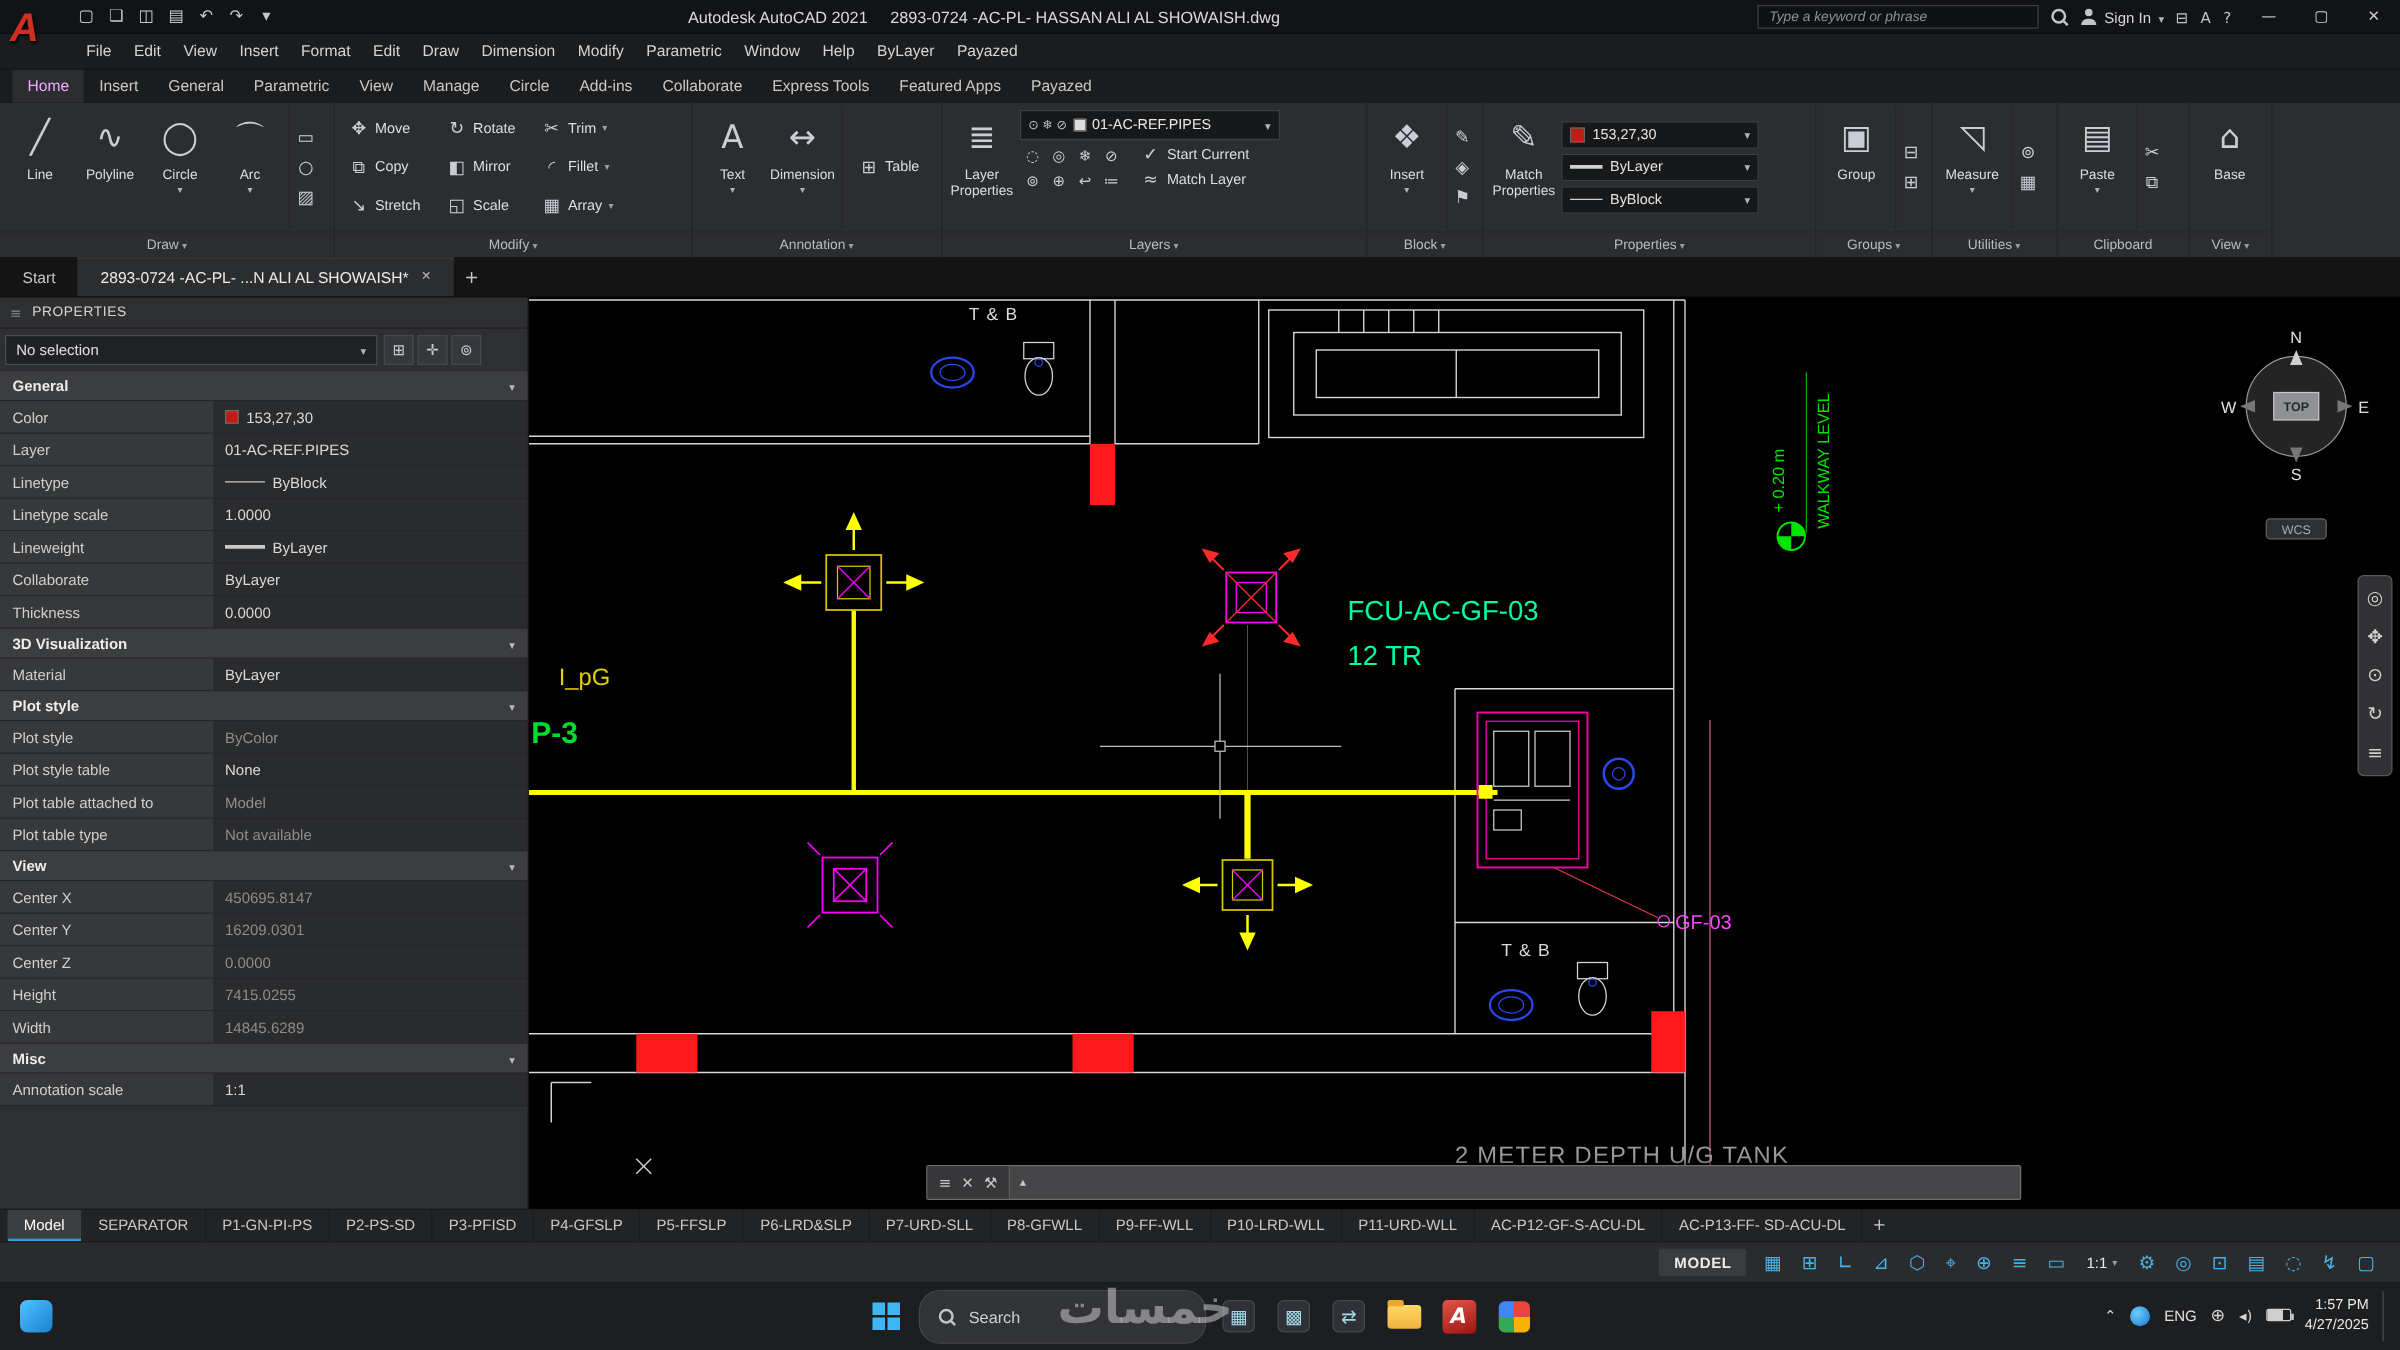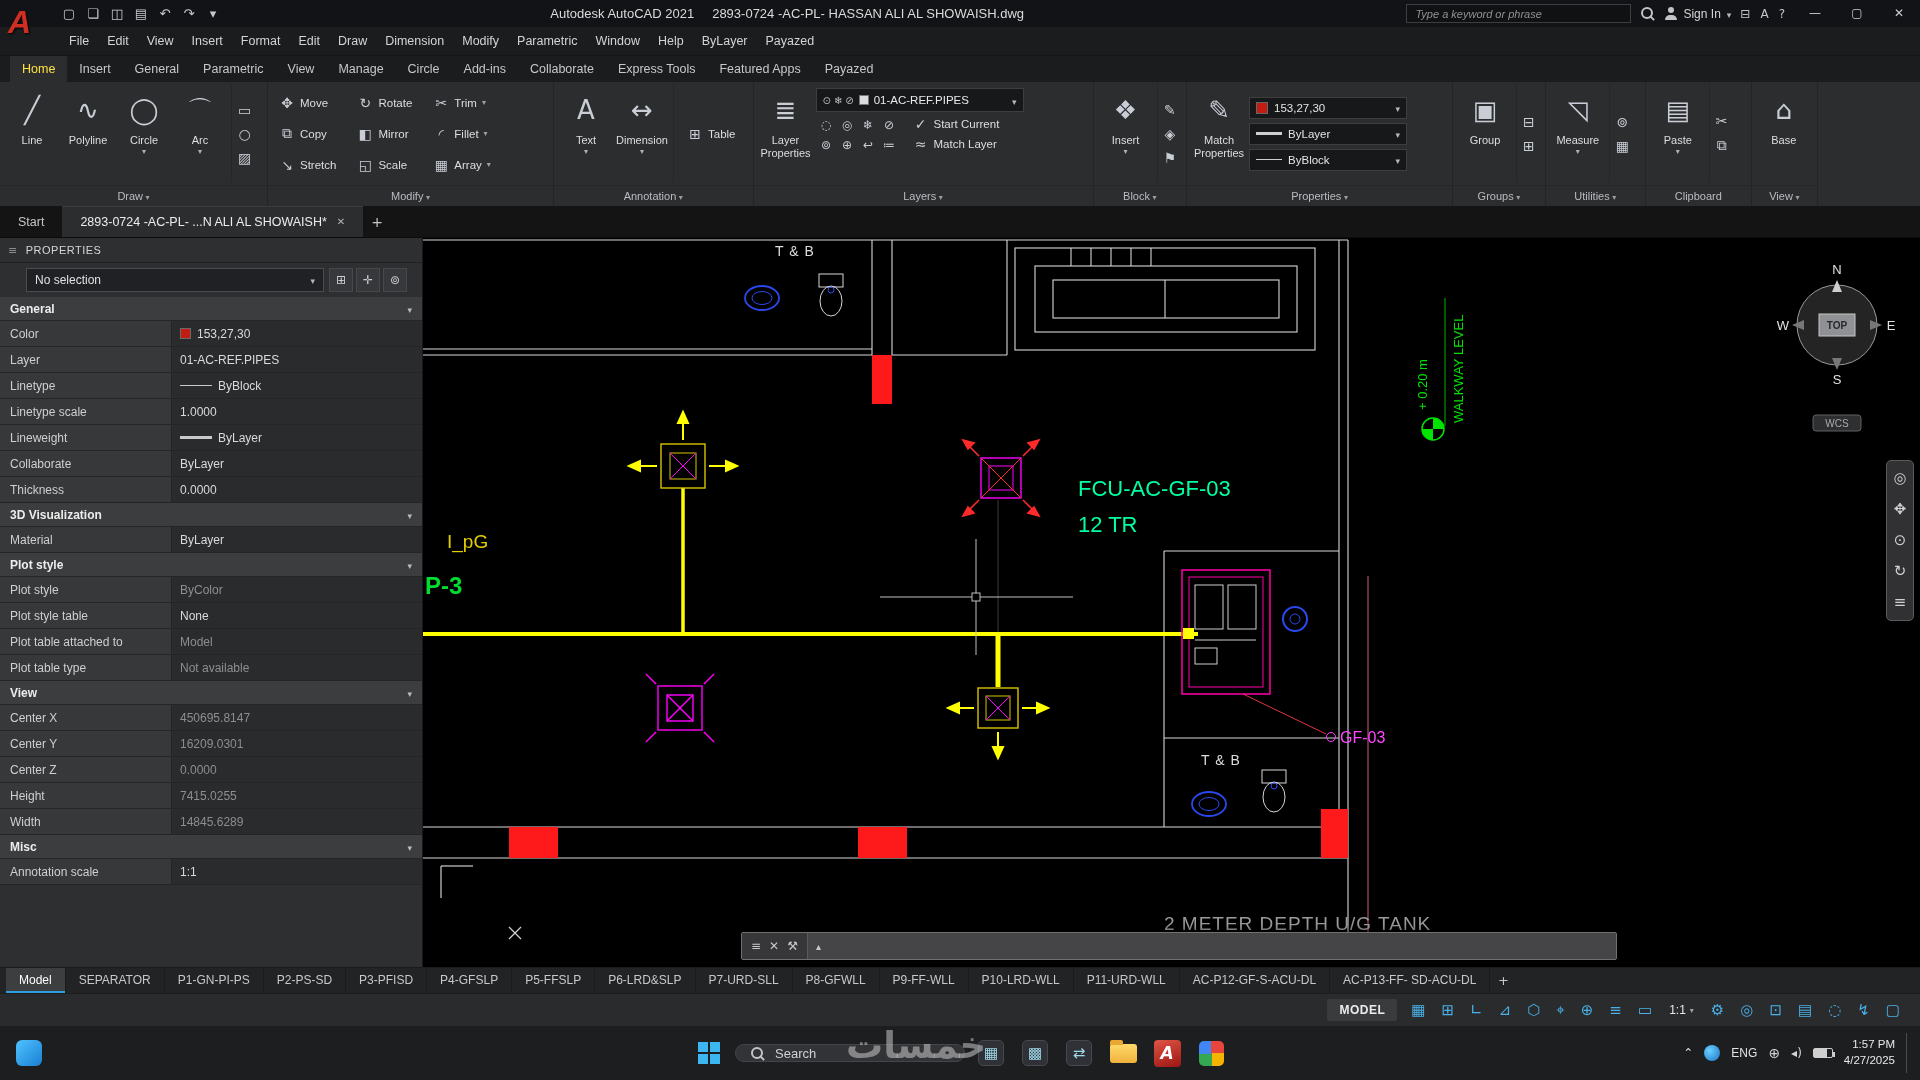--- a/index.html
+++ b/index.html
@@ -37,21 +37,21 @@
   .combo-caret { margin-left:auto; }
   .combo-caret::before { content:"▾"; font-size:9px; color:#b4b6b8; font-family:"DejaVu Sans",sans-serif; }
 
   
   .menubar { height:29px; background:#1b1c1e; display:flex; align-items:center; padding-left:60px; border-bottom:1px solid #141517; }
   .menu-item { padding:0 9px; font-size:12.5px; color:#d4d4d4; line-height:29px; cursor:default; }
 
   
   .ribbontabs { height:26px; background:#1b1c1e; display:flex; align-items:flex-end; padding-left:10px; }
   .rtab { padding:0 12px; font-size:12.5px; color:#c8c8c8; line-height:26px; }
-  .rtab.active { background:#2c2d2f; color:#fde047; }
+  .rtab.active { background:#2c2d2f; color:#f0abfc; }
 
   
   .ribbon { height:124px; background:#2c2d2f; display:flex; }
   .rpanel { display:flex; flex-direction:column; border-right:1px solid #232427; flex-shrink:0; }
   .rbody { height:103px; display:flex; align-items:stretch; padding:2px 4px; }
   .rfoot { height:21px; line-height:20px; text-align:center; font-size:11px; color:#b9bcc0; border-top:1px solid #26272a; }
   .rfoot span::after { content:" ▾"; font-size:8px; color:#9a9da1; font-family:"DejaVu Sans",sans-serif; }
   .rfoot.nocaret span::after { content:""; }
   .rbigs { display:flex; }
   .rbig { width:56px; display:flex; flex-direction:column; align-items:center; padding-top:5px; }
@@ -98,21 +98,21 @@
   .dtab-plus { width:28px; text-align:center; color:#c6c6c6; font-size:14px; line-height:32px; }
 
   
   .main { display:flex; height:729px; }
 
   
   .palette { width:423px; background:#2e2f31; border-right:1px solid #17181a; display:flex; flex-direction:column; }
   .pal-title { height:25px; display:flex; align-items:center; gap:8px; padding:0 8px; font-size:11px;
     letter-spacing:0.5px; color:#d6d6d6; border-bottom:1px solid #202124; }
   .pal-grip::before { content:"≡"; color:#8a8d90; font-size:11px; }
-  .pal-sel { display:flex; align-items:center; gap:5px; padding:5px 26px; }
+  .pal-sel { display:flex; align-items:center; gap:5px; padding:5px 4px; }
   .pal-combo { flex:0 0 298px; height:24px; background:#202124; border:1px solid #4a4c4f; display:flex;
     align-items:center; padding:0 8px; font-size:12px; color:#e0e0e0; }
   .pal-btns { display:flex; gap:3px; }
   .pal-btn { width:24px; height:24px; background:#37383b; border:1px solid #47484b; color:#c9ced6;
     font-size:12px; display:flex; align-items:center; justify-content:center; }
   .psec-h { height:24px; background:#3c3d3f; display:flex; align-items:center; padding:0 10px;
     font-size:12px; font-weight:bold; color:#ececec; border-bottom:1px solid #242527; }
   .sec-caret { margin-left:auto; }
   .sec-caret::before { content:"▾"; font-size:9px; color:#bbb; font-family:"DejaVu Sans",sans-serif; }
   .prow { display:flex; height:26px; border-bottom:1px solid #242527; font-size:12px; }
@@ -158,21 +158,21 @@
   .sb-scale::after { content:"▾"; font-size:8px; color:#9aa0a6; font-family:"DejaVu Sans",sans-serif; }
 
   
   .taskbar { height:54px; background:#1d1e20; display:flex; align-items:center; position:relative; }
   .tb-widgets { margin-left:16px; }
   .widget-sq { display:block; width:26px; height:26px; border-radius:6px; background:linear-gradient(135deg,#4fc3ff,#1a7fd4); }
   .tb-centerbar { position:absolute; left:50%; transform:translateX(-50%); display:flex; align-items:center; gap:6px; }
   .tb-start { width:40px; height:40px; background:transparent; border:none; display:flex; align-items:center; justify-content:center; }
   .winlogo { display:grid; grid-template-columns:10px 10px; grid-auto-rows:10px; gap:2px; }
   .winlogo i { background:#3db7f2; }
-  .tb-search { height:18px; width:230px; background:#323336; border:1px solid #44454a; border-radius:17px;
+  .tb-search { height:43px; width:230px; background:#323336; border:1px solid #44454a; border-radius:17px;
     display:flex; align-items:center; gap:10px; padding:0 14px; color:#cfd1d4; font-size:13px; }
   .tb-apps { display:flex; gap:4px; }
   .tb-app { width:40px; height:40px; background:transparent; border:none; border-radius:6px; display:flex; align-items:center; justify-content:center; }
   .tb-app .tb-glyph { font-size:19px; color:#cfd3d8; }
   .tb-app.dark .tb-glyph { width:26px; height:26px; background:#2f3136; border:1px solid #46484e; border-radius:5px;
     display:flex; align-items:center; justify-content:center; font-size:15px; color:#9fd8e8; }
   .tb-app.folder .tb-glyph { width:27px; height:19px; background:linear-gradient(180deg,#ffd968,#f0b23e); border-radius:3px; position:relative; }
   .tb-app.folder .tb-glyph::before { content:""; position:absolute; top:-4px; left:0; width:13px; height:5px; background:#e8a833; border-radius:2px 2px 0 0; }
   .tb-app.acad .tb-glyph { width:27px; height:27px; background:linear-gradient(160deg,#e05545,#9c1512); color:#fff;
     font-weight:bold; font-style:italic; font-size:17px; display:flex; align-items:center; justify-content:center; border-radius:4px; }

